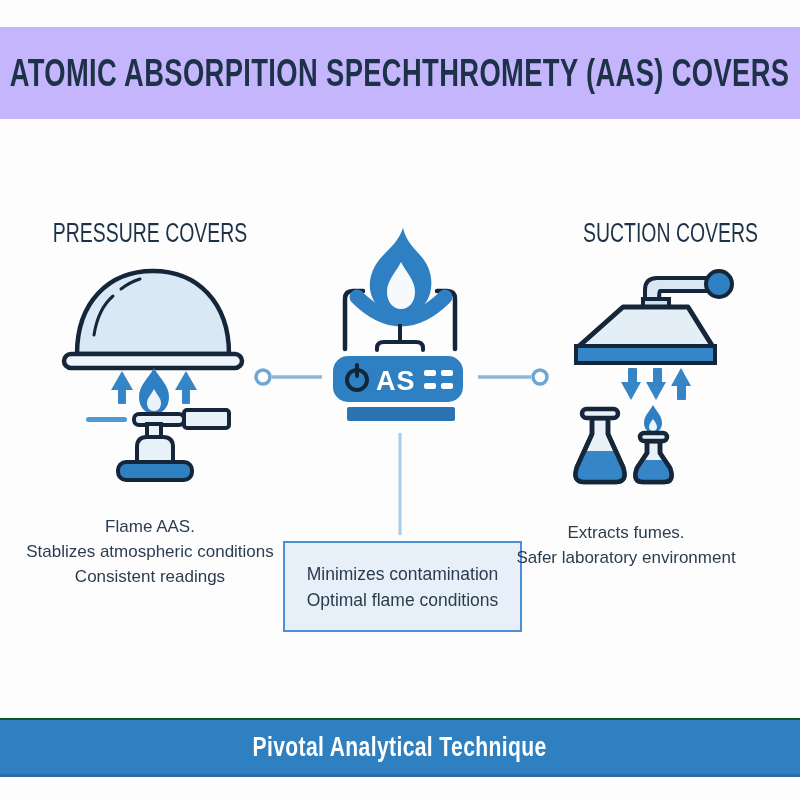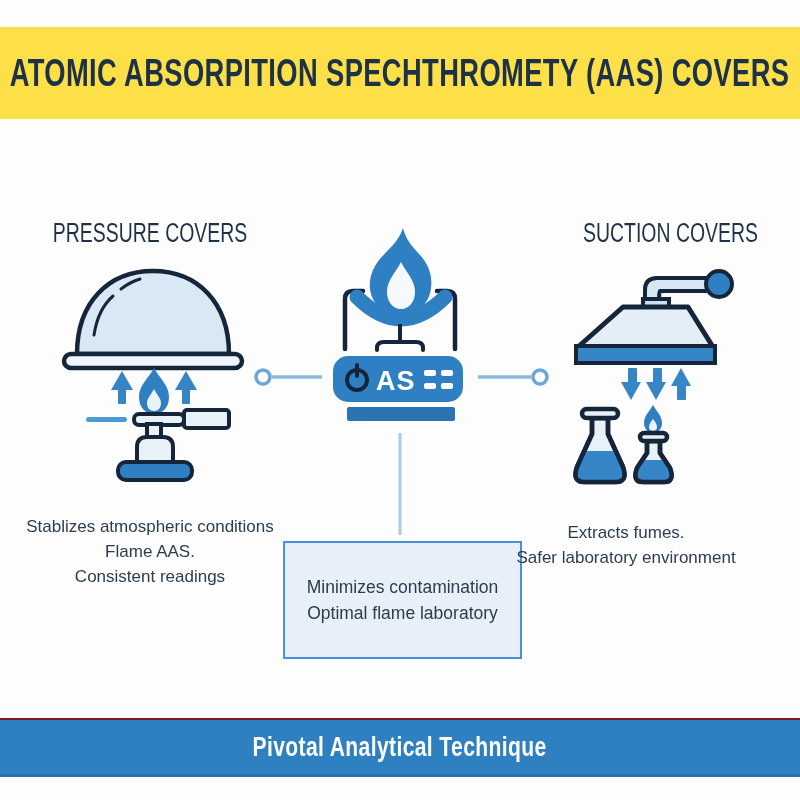--- a/index.html
+++ b/index.html
@@ -4,21 +4,21 @@
 <style>
   html,body{margin:0;padding:0;background:#ffffff;}
   #canvas{
     position:relative;width:800px;height:800px;background:#fdfdfd;overflow:hidden;
     font-family:"Liberation Sans",sans-serif;color:#2c3d51;
   }
   .cond{display:inline-block;transform:scaleX(0.72);transform-origin:50% 50%;white-space:nowrap;}
   .cond-wide{display:inline-block;transform:scaleX(0.78);transform-origin:50% 50%;white-space:nowrap;}
 
   #title-band{
-    position:absolute;left:0;top:27px;width:800px;height:92px;background:#fde047;
+    position:absolute;left:0;top:27px;width:800px;height:92px;background:#c4b5fd;
     display:flex;align-items:center;justify-content:center;
   }
   #title-band .title-text{
     font-size:38px;font-weight:700;color:#1d3248;letter-spacing:0.5px;
   }
 
   .col-heading{
     position:absolute;top:218px;width:280px;text-align:center;
     font-size:27px;font-weight:400;color:#1e3247;
   }
@@ -27,29 +27,29 @@
 
   #art{position:absolute;left:0;top:130px;width:800px;height:420px;}
 
   .caption{
     position:absolute;text-align:center;font-size:17px;line-height:25px;color:#2c3d51;
   }
   #caption-pressure{left:8px;top:514px;width:284px;}
   #caption-suction{left:492px;top:520px;width:268px;}
 
   #callout-box{
-    position:absolute;left:283px;top:541px;width:239px;height:118px;box-sizing:border-box;
+    position:absolute;left:283px;top:541px;width:239px;height:91px;box-sizing:border-box;
     background:#e7f0f8;border:2.5px solid #4a90d8;
     display:flex;flex-direction:column;align-items:center;justify-content:center;
     font-size:17.5px;line-height:26px;color:#2b3c50;text-align:center;
   }
 
   #footer-banner{
     position:absolute;left:0;top:718px;width:800px;height:54px;background:#2e80c1;
-    border-top:2px solid #7f1d1d;border-bottom:3px solid #2a6da8;box-sizing:content-box;
+    border-top:2px solid #14532d;border-bottom:3px solid #2a6da8;box-sizing:content-box;
     display:flex;align-items:center;justify-content:center;
   }
   #footer-banner .banner-text{font-size:27px;font-weight:700;color:#ffffff;letter-spacing:0.5px;}
 </style>
 </head>
 <body>
 
 <div id="canvas">
 
   <div id="title-band">
@@ -163,28 +163,28 @@
       <g>
         <path d="M647,441 V453 L637,468 Q632,482 643,482 H664 Q675,482 670,468 L660,453 V441 Z" fill="#e8f1f8" stroke="#16263a" stroke-width="4.5" stroke-linejoin="round"></path>
         <path d="M641,460 L637,468 Q632,482 643,482 H664 Q675,482 670,468 L666,460 Z" fill="#3585c7"></path>
         <path d="M647,441 V453 L637,468 Q632,482 643,482 H664 Q675,482 670,468 L660,453 V441 Z" fill="none" stroke="#16263a" stroke-width="4.5" stroke-linejoin="round"></path>
         <rect x="640" y="433" width="27" height="8" rx="4" fill="#e8f1f8" stroke="#16263a" stroke-width="4.5"></rect>
       </g>
     </g>
   </svg>
 
   <div class="caption" id="caption-pressure">
+    <div>Flame AAS.</div>
     <div>Stablizes atmospheric conditions</div>
-    <div>Flame AAS.</div>
     <div>Consistent readings</div>
   </div>
 
   <div id="callout-box">
     <div>Minimizes contamination</div>
-    <div>Optimal flame laboratory</div>
+    <div>Optimal flame conditions</div>
   </div>
 
   <div class="caption" id="caption-suction">
     <div>Extracts fumes.</div>
     <div>Safer laboratory environment</div>
   </div>
 
   <div id="footer-banner">
     <span class="banner-text cond-wide">Pivotal Analytical Technique</span>
   </div>

